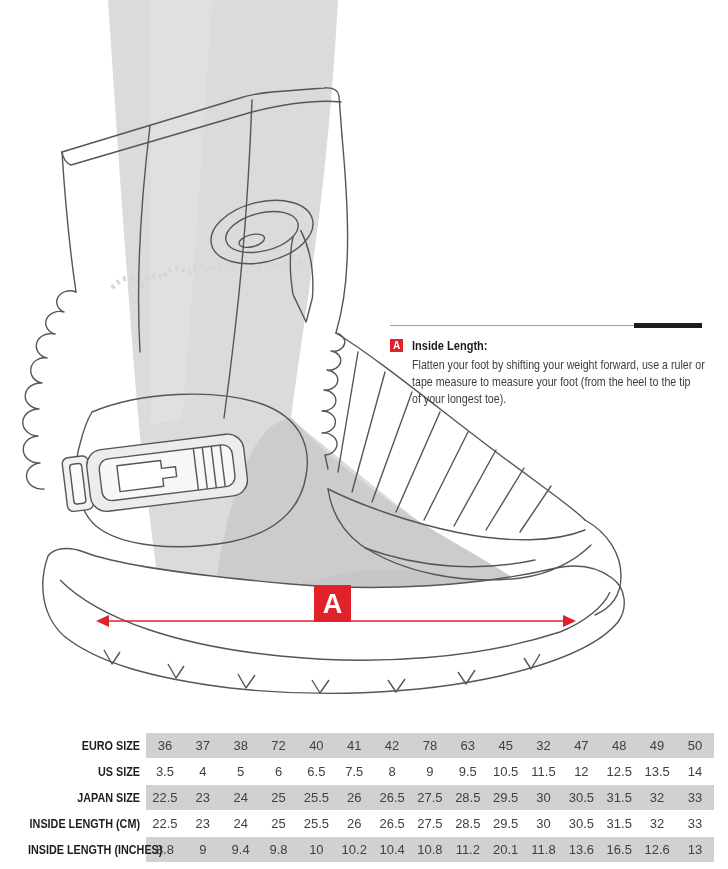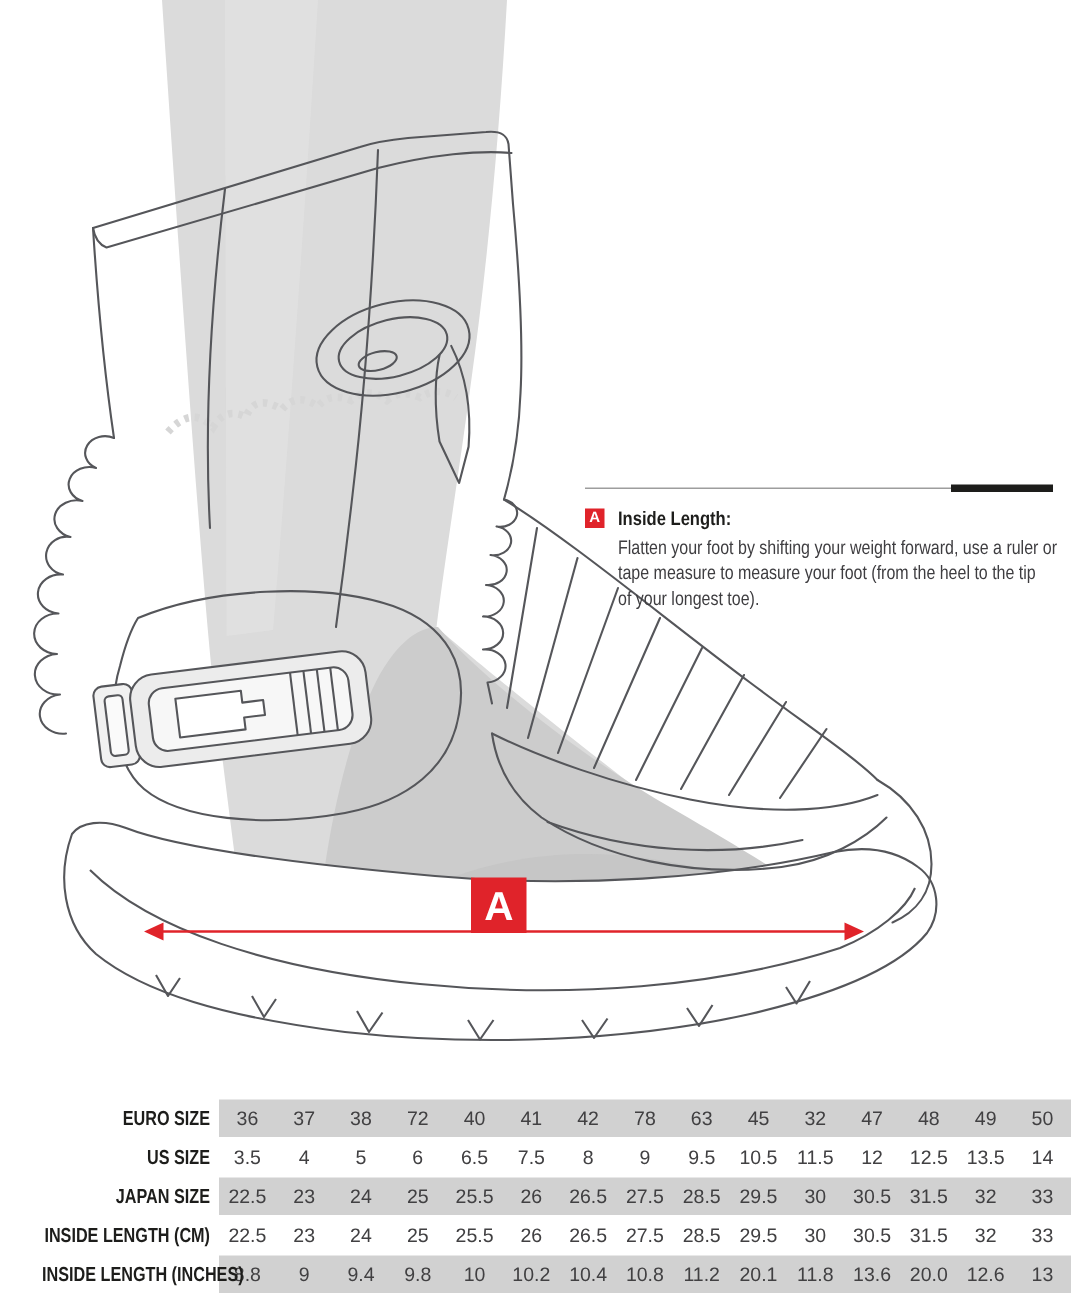--- a/index.html
+++ b/index.html
@@ -247,20 +247,20 @@
           <div class="tcell">9.4</div>
           <div class="tcell">9.8</div>
           <div class="tcell">10</div>
           <div class="tcell">10.2</div>
           <div class="tcell">10.4</div>
           <div class="tcell">10.8</div>
           <div class="tcell">11.2</div>
           <div class="tcell">20.1</div>
           <div class="tcell">11.8</div>
           <div class="tcell">13.6</div>
-          <div class="tcell">20.0</div>
+          <div class="tcell">16.5</div>
           <div class="tcell">12.6</div>
           <div class="tcell">13</div>
         </div>
       </div>
     </div>
 
 </div>
 
 </body></html>

